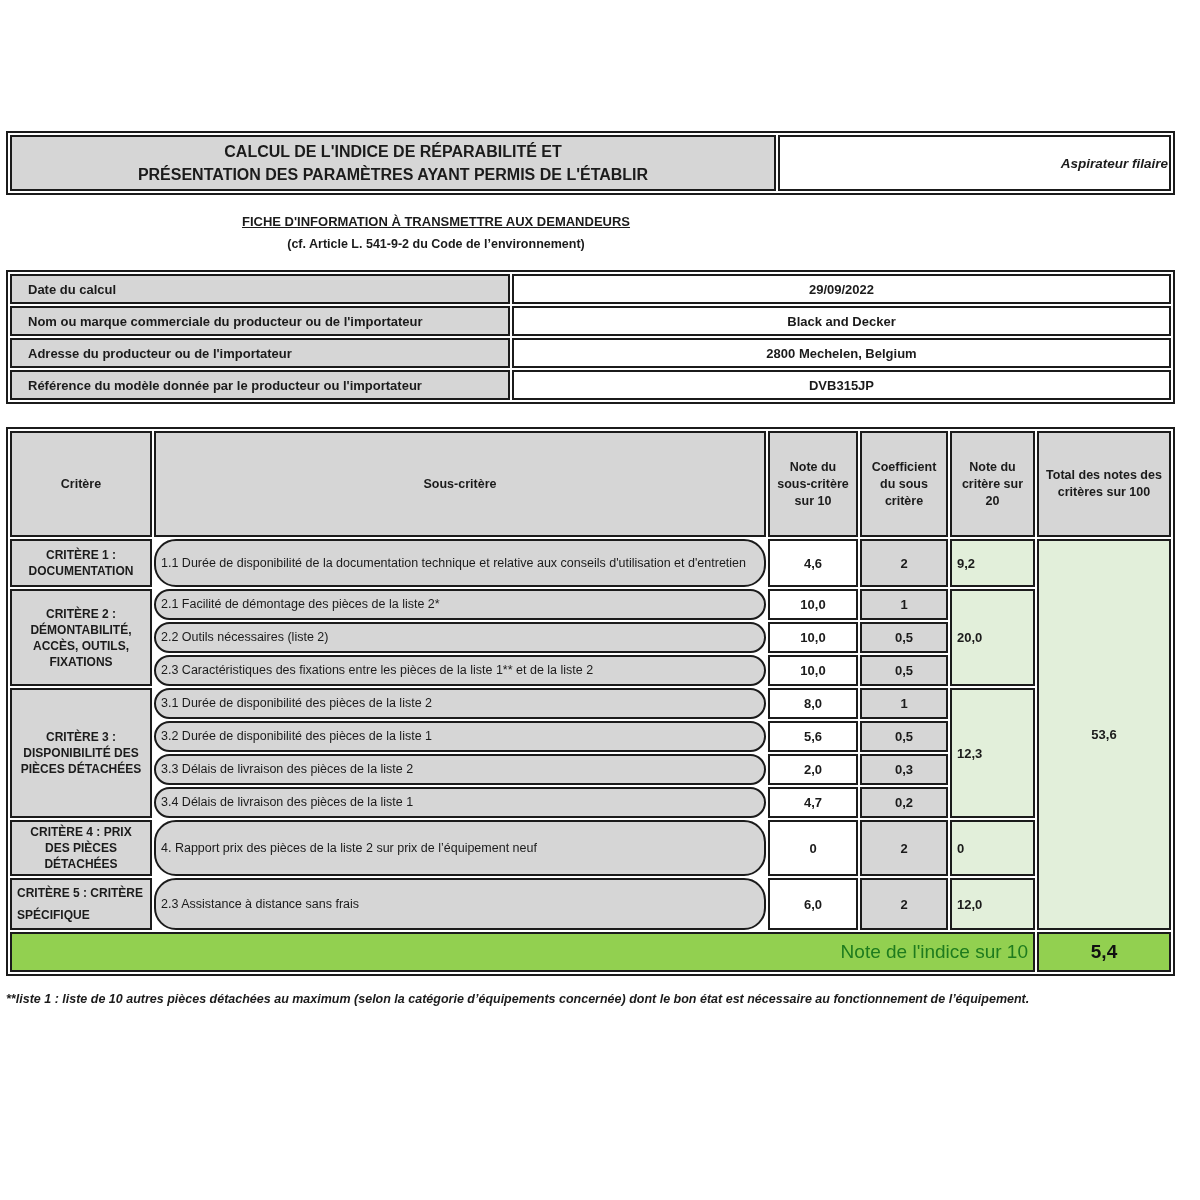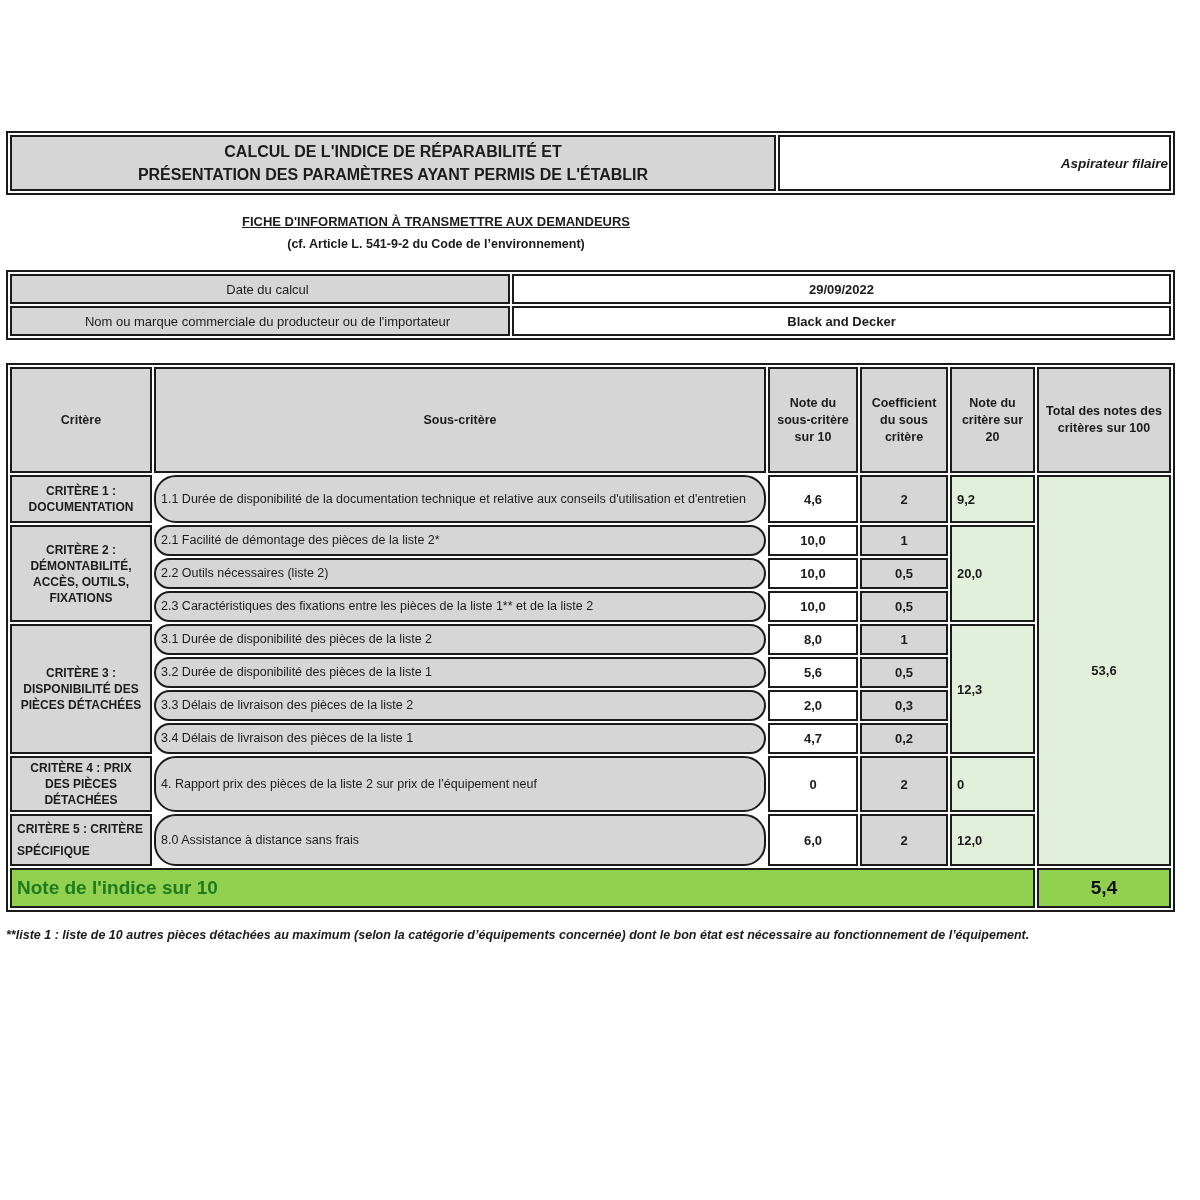--- a/index.html
+++ b/index.html
@@ -44,21 +44,21 @@
   .subtitle{
     width:860px;margin-top:16px;text-align:center;
     font-weight:bold;
   }
   .subtitle .line1{font-size:13px;line-height:22px;text-decoration:underline;}
   .subtitle .line2{font-size:12.5px;line-height:22px;}
 
   
   .info-table{margin-top:15px;}
   .info-table td{height:30px;font-size:13px;}
-  .info-label{background:var(--cell-gray);padding-left:16px;text-align:center;}
+  .info-label{background:var(--cell-gray);padding-left:16px;text-align:left;font-weight:bold;}
   .info-value{background:#ffffff;text-align:center;font-weight:bold;}
 
   
   .main-table{margin-top:23px;}
   .main-table th{
     background:var(--cell-gray);height:106px;
     font-size:12.5px;font-weight:bold;text-align:center;
     padding:2px 3px;line-height:17px;
   }
   .main-table td{padding:2px 5px;}
@@ -73,22 +73,22 @@
   }
   .note-cell{background:#ffffff;text-align:center;font-weight:bold;font-size:13px;}
   .coeff-cell{background:var(--cell-gray);text-align:center;font-weight:bold;font-size:13px;}
   .ncrit-cell{background:var(--light-green);text-align:left;font-weight:bold;font-size:13px;}
   .total-cell{background:var(--light-green);text-align:center;font-weight:bold;font-size:13px;}
   tr.r-tall td{height:48px;}
   tr.r-std td{height:31px;}
   tr.r-four td{height:50px;}
   tr.r-footer td{height:40px;}
   .footer-label-cell{
-    background:var(--accent-green);text-align:left;padding-right:45px;
-    font-weight:bold;font-size:19px;color:var(--footer-text-green);
+    background:var(--accent-green);text-align:right;padding-right:45px;
+    font-weight:normal;font-size:19px;color:var(--footer-text-green);
   }
   .footer-value-cell{
     background:var(--accent-green);text-align:center;
     font-weight:bold;font-size:19px;color:#111;
   }
 
   
   .footnotes{margin-top:10px;font-size:12.5px;font-style:italic;font-weight:bold;line-height:26px;}
 </style>
 </head>
@@ -123,20 +123,28 @@
         <col style="width:659px">
       </colgroup>
     <tbody>
         <tr>
       <td class="info-label">Date du calcul</td>
       <td class="info-value">29/09/2022</td>
     </tr>
     <tr>
       <td class="info-label">Nom ou marque commerciale du producteur ou de l'importateur</td>
       <td class="info-value">Black and Decker</td>
+    </tr>
+    <tr>
+      <td class="info-label">Adresse du producteur ou de l'importateur</td>
+      <td class="info-value">2800 Mechelen, Belgium</td>
+    </tr>
+    <tr>
+      <td class="info-label">Référence du modèle donnée par le producteur ou l'importateur</td>
+      <td class="info-value">DVB315JP</td>
     </tr>
   </tbody>
     </table>
 
   <table class="box main-table">
     <colgroup>
       <col style="width:142px">
         <col style="width:612px">
         <col style="width:90px">
       <col style="width:88px">
@@ -206,21 +214,21 @@
     <tr class="r-four">
       <td class="crit-cell">CRITÈRE 4 : PRIX DES PIÈCES DÉTACHÉES</td>
       <td class="sub-cell">4. Rapport prix des pièces de la liste 2 sur prix de l’équipement neuf</td>
       <td class="note-cell">0</td>
       <td class="coeff-cell">2</td>
       <td class="ncrit-cell">0</td>
     </tr>
 
     <tr class="r-std">
       <td class="crit-cell left">CRITÈRE 5 : CRITÈRE SPÉCIFIQUE</td>
-      <td class="sub-cell">8.0 Assistance à distance sans frais</td>
+      <td class="sub-cell">2.3 Assistance à distance sans frais</td>
       <td class="note-cell">6,0</td>
       <td class="coeff-cell">2</td>
       <td class="ncrit-cell">12,0</td>
     </tr>
 
     <tr class="r-footer">
       <td class="footer-label-cell" colspan="5">Note de l'indice sur 10</td>
       <td class="footer-value-cell">5,4</td>
     </tr>
   </tbody>

